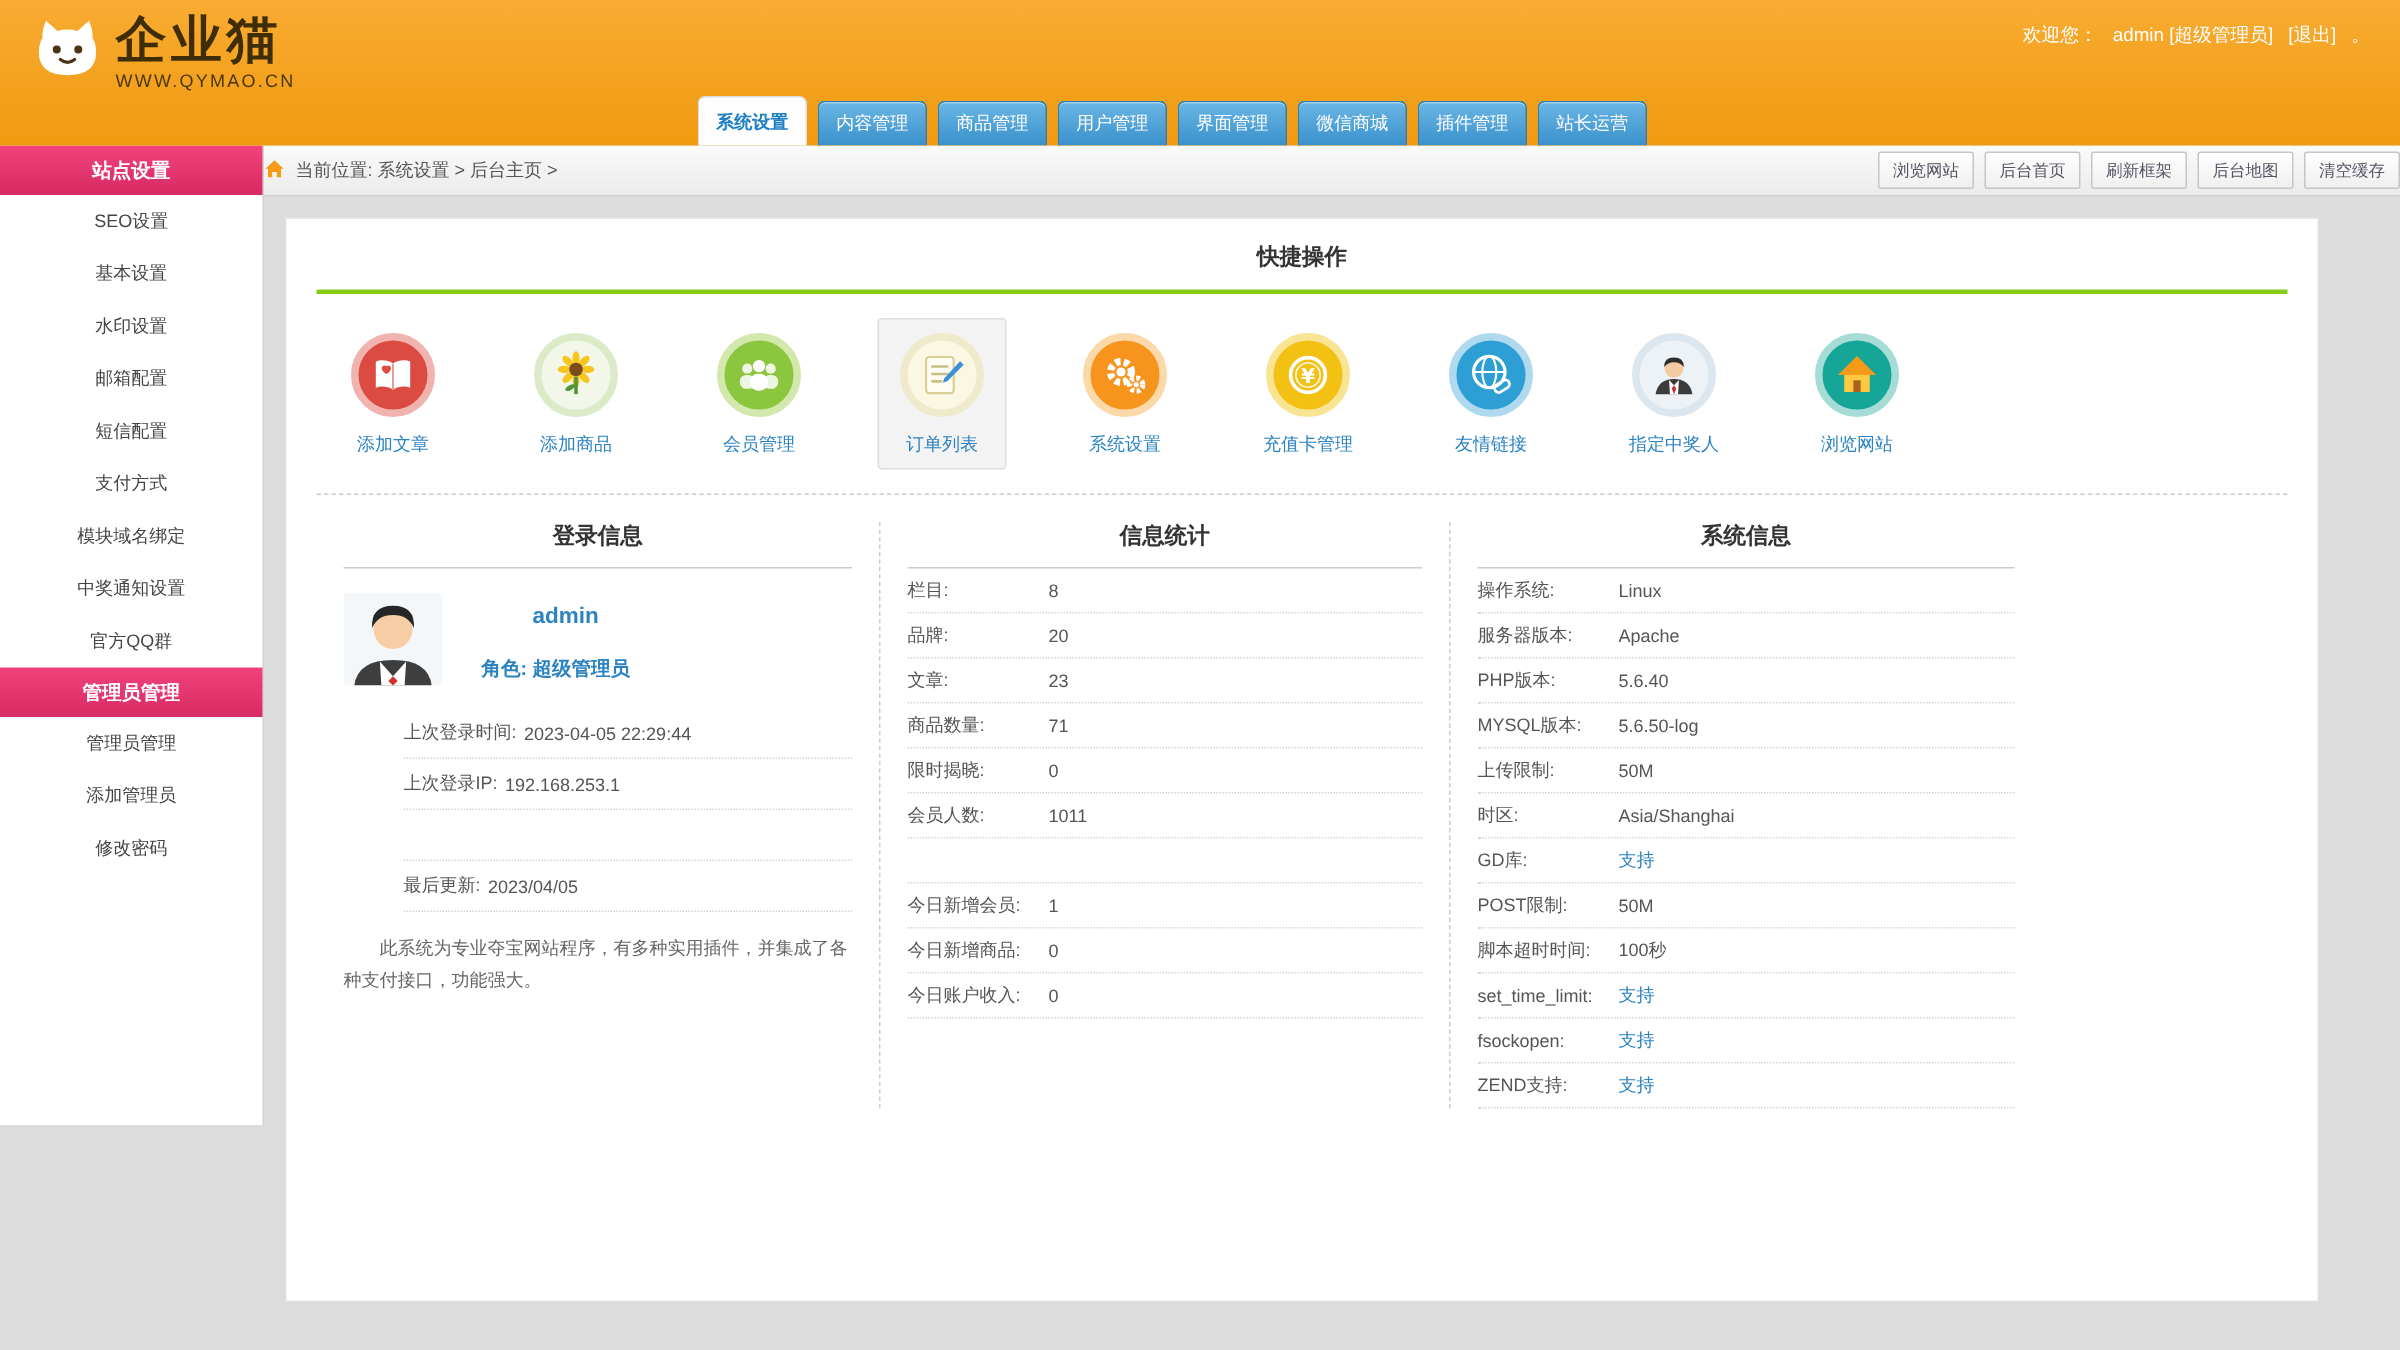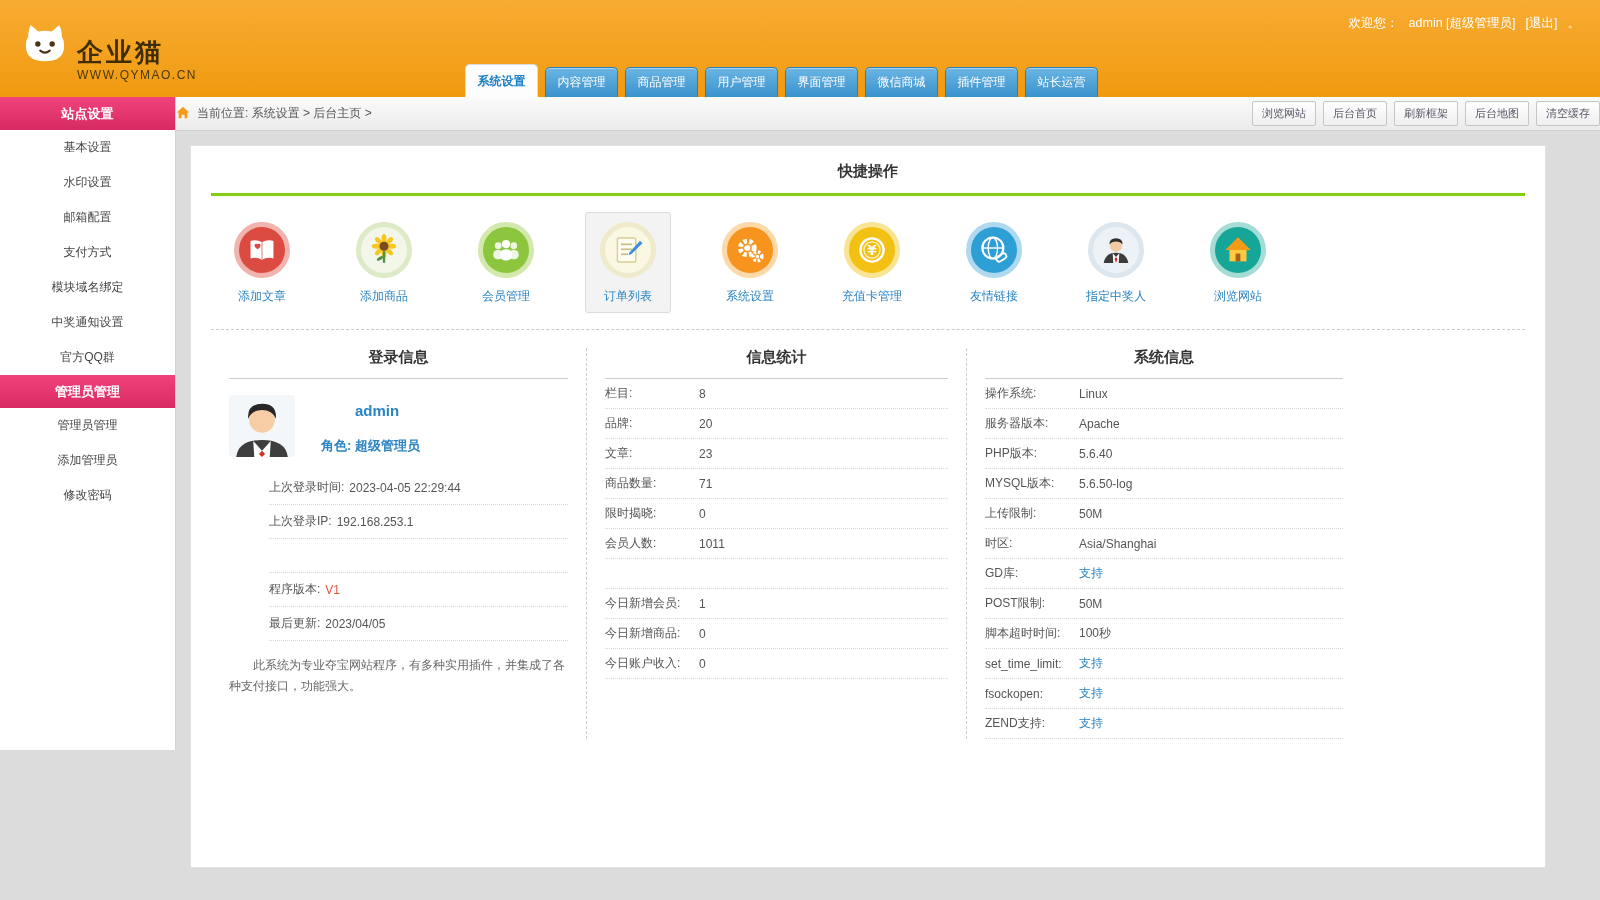--- a/index.html
+++ b/index.html
@@ -3,21 +3,21 @@
 <meta charset="utf-8">
 <style>
   * { margin:0; padding:0; box-sizing:border-box; }
   html,body { width:1600px; height:900px; }
   body { font-family:"Liberation Sans","DejaVu Sans",sans-serif; background:#dcdcdc; position:relative; overflow:hidden; }
 
   
   .header { position:absolute; top:0; left:0; width:1600px; height:97px;
             background:linear-gradient(#f8ac33,#f09a0f); z-index:5; }
   .logo { position:absolute; left:22px; top:10px; display:flex; align-items:center; gap:9px; }
-  .logo-cn { font-size:26px; font-weight:bold; color:#3f2d06; letter-spacing:3px; line-height:1;margin-top:29px; }
+  .logo-cn { font-size:34px; font-weight:bold; color:#3f2d06; letter-spacing:3px; line-height:1; }
   .logo-url { font-size:12px; color:#4a3708; letter-spacing:1.5px; margin-top:3px; }
   .user-bar { position:absolute; right:20px; top:15px; color:#fff; font-size:12.5px; display:flex; gap:10px; align-items:center; }
   .user-bar span { white-space:nowrap; }
   .user-bar .clicky { cursor:pointer; }
 
   
   .tabs { position:absolute; left:465px; bottom:0; display:flex; gap:7px; align-items:flex-end; }
   .tab { height:30px; min-width:73px; padding:0 10px; display:flex; align-items:center; justify-content:center;
          background:linear-gradient(#6ab6e4,#3a91cc); color:#fff; font-size:12px;
          border:1px solid #2e7cb4; border-bottom:none; border-radius:5px 5px 0 0;
@@ -153,27 +153,29 @@
       <span class="crumb-btn">后台地图</span>
 
       <span class="crumb-btn">清空缓存</span>
     </div>
 </div>
 
 <aside class="sidebar">
   <div class="side-header">站点设置</div>
   <div>
 
+      <div class="side-item">SEO设置</div>
 
       <div class="side-item">基本设置</div>
 
       <div class="side-item">水印设置</div>
 
       <div class="side-item">邮箱配置</div>
 
+      <div class="side-item">短信配置</div>
 
       <div class="side-item">支付方式</div>
 
       <div class="side-item">模块域名绑定</div>
 
       <div class="side-item">中奖通知设置</div>
 
       <div class="side-item">官方QQ群</div>
     </div>
   <div class="side-header">管理员管理</div>
@@ -349,24 +351,20 @@
           <div class="info-row login-row">
             <span class="lbl">上次登录IP:</span>
             <span class="val">192.168.253.1</span>
           </div>
 
           <div class="info-row login-row">
             <span class="lbl"></span>
             <span class="val"></span>
           </div>
 
-          <div class="info-row login-row">
-            <span class="lbl">程序版本:</span>
-            <span class="val v-red">V1</span>
-          </div>
 
           <div class="info-row login-row">
             <span class="lbl">最后更新:</span>
             <span class="val">2023/04/05</span>
           </div>
         </div>
       <p class="desc">此系统为专业夺宝网站程序，有多种实用插件，并集成了各种支付接口，功能强大。</p>
     </section>
 
     <section class="col col2">

